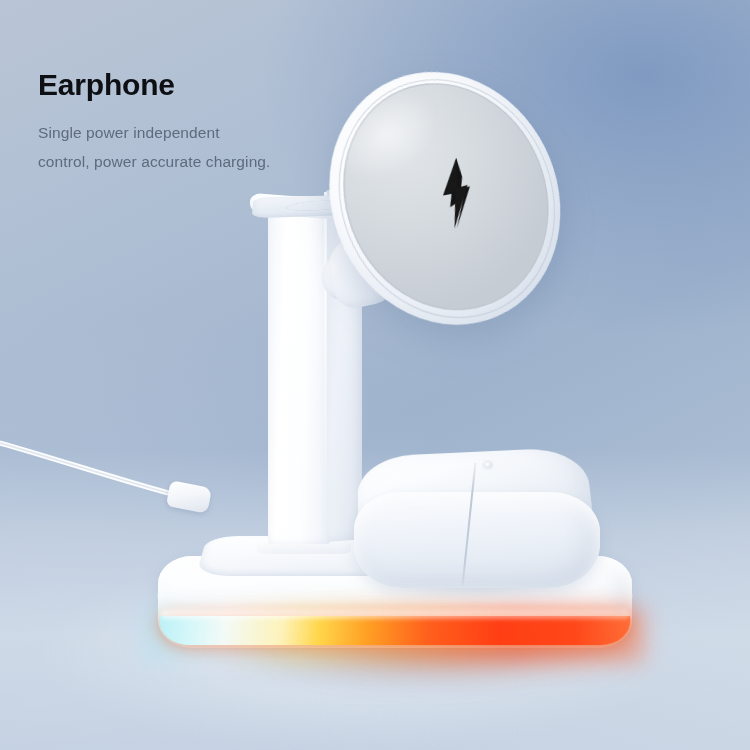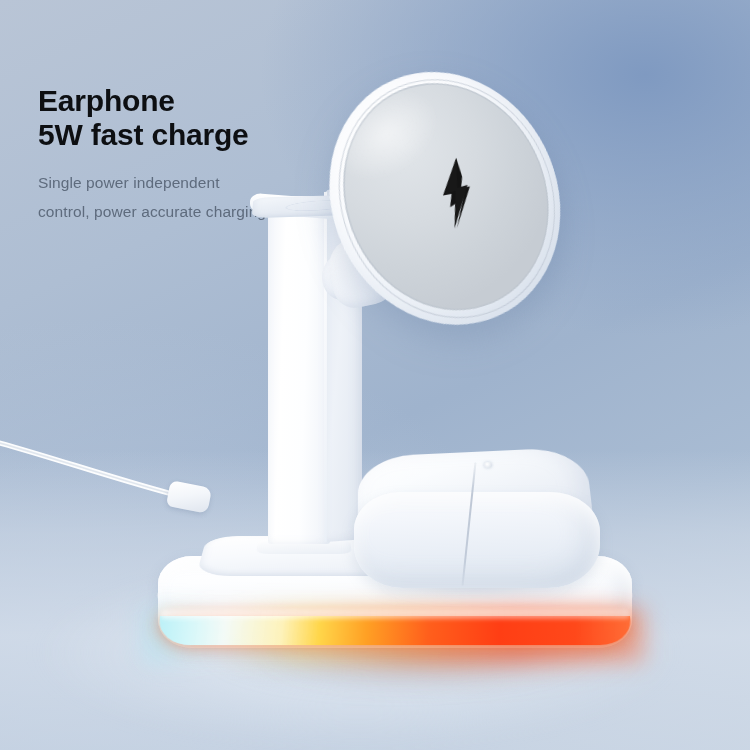--- a/index.html
+++ b/index.html
@@ -18,21 +18,21 @@
   .floor{
     position:absolute;left:0;right:0;bottom:0;height:300px;
     background:linear-gradient(180deg, rgba(205,216,231,0) 0%, rgba(209,219,232,.55) 28%, rgba(215,224,236,.78) 62%, rgba(206,217,231,.70) 100%);
   }
   .floor-sheen{
     position:absolute;left:-6%;bottom:-30px;width:112%;height:220px;
     background:radial-gradient(ellipse 52% 58% at 48% 42%, rgba(233,239,247,.78) 0%, rgba(228,236,245,.30) 48%, rgba(228,236,245,0) 74%);
     filter:blur(10px);
   }
   
-  .copy{position:absolute;left:38px;top:84px;width:330px;}
+  .copy{position:absolute;left:38px;top:68px;width:330px;}
   .headline{
     color:#0d0f12;font-weight:bold;font-size:30px;line-height:34px;
     letter-spacing:-.2px;margin:0;
   }
   .headline span{display:block;white-space:nowrap;}
   .subcopy{margin:16px 0 0 0;}
   .subcopy span{
     display:block;color:#5e6b7d;font-size:15.5px;line-height:29px;
     letter-spacing:.1px;white-space:nowrap;
   }
@@ -280,21 +280,20 @@
 <body>
 
 <div class="stage">
 
   <div class="floor"></div>
   <div class="floor-sheen"></div>
 
   <div class="copy">
     <h1 class="headline">
       <span>Earphone</span>
-      <span>5W fast charge</span>
     </h1>
     <p class="subcopy">
       <span>Single power independent</span>
       <span>control, power accurate charging.</span>
     </p>
   </div>
 
   <div class="device">
 
     <div class="cable">

